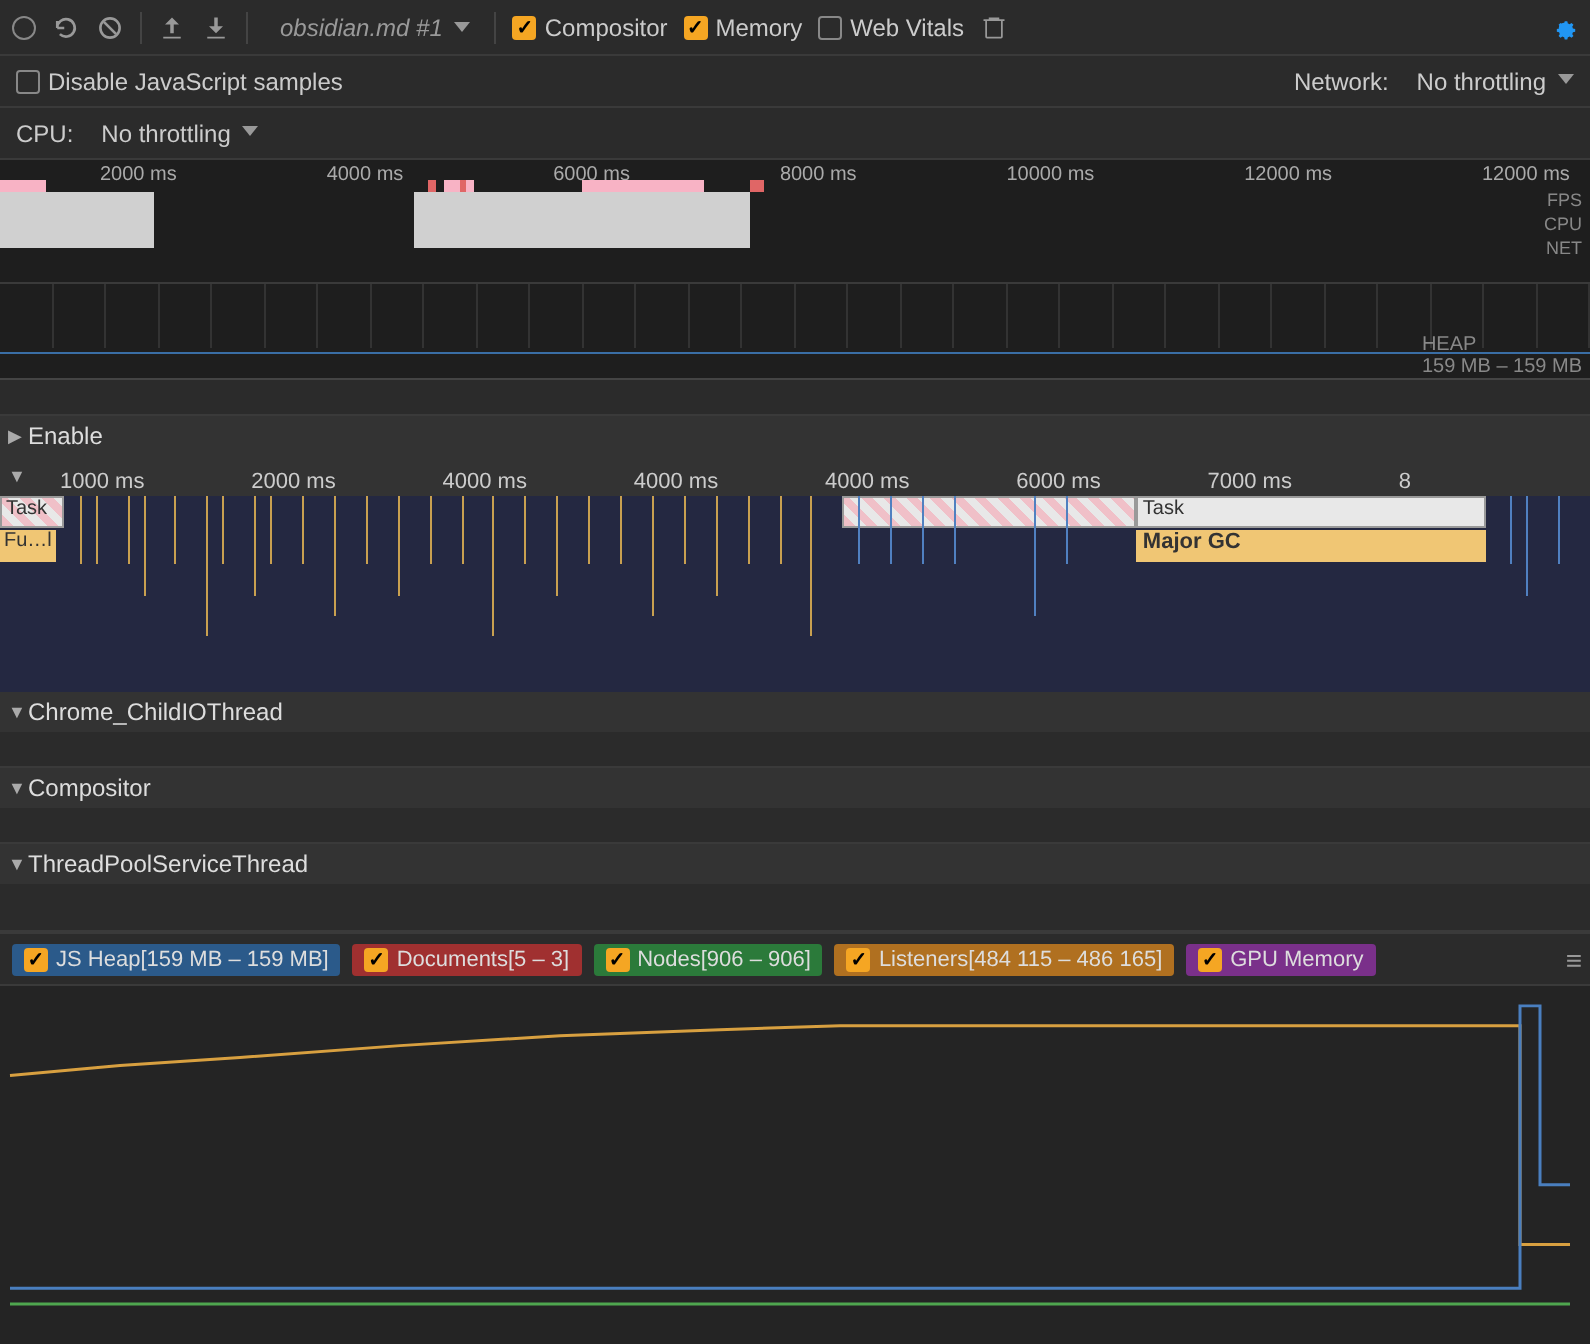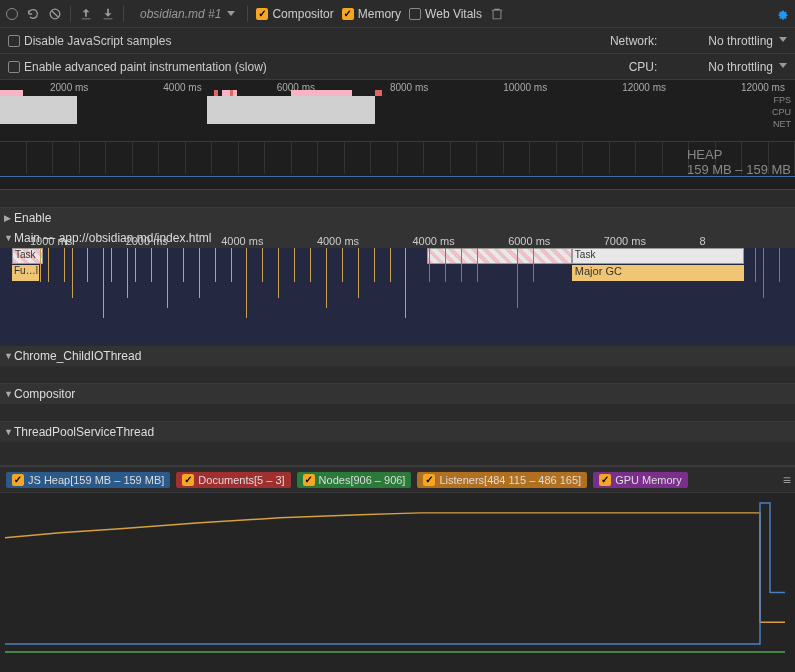--- a/index.html
+++ b/index.html
@@ -9,44 +9,44 @@
 .toolbar .icon.circle { border: 1.5px solid #888; border-radius: 50%; width: 12px; height: 12px; }
 .dropdown { background: #3a3a3a00; color: #999; padding: 2px 18px 2px 8px; font-size: 12px; border-radius: 3px; position: relative; cursor: pointer; font-style: italic; }
 .dropdown .caret { position: absolute; right: 4px; top: 6px; }
 .chk { width: 12px; height: 12px; background: #f5a623; border-radius: 2px; display: inline-flex; align-items: center; justify-content: center; color: #000; font-size: 10px; font-weight: bold; margin-right: 4px; flex-shrink: 0; cursor: pointer; }
 .chk.empty { background: transparent; border: 1px solid #888; }
 .chk-label { display: flex; align-items: center; color: #ccc; font-size: 12px; }
 .gear { color: #2196f3; margin-left: auto; }
 .subbar { display: flex; align-items: center; height: 26px; padding: 0 8px; background: #2b2b2b; border-bottom: 1px solid #3a3a3a; font-size: 12px; justify-content: space-between; }
 .subbar .left, .subbar .right { display: flex; align-items: flex-end; gap: 14px; }
 .subbar .right label { color: #ccc; }
-.subbar .select { color: #ccc; padding-right: 14px; position: relative; cursor: pointer; margin-left: 37px; }
+.subbar .select { color: #ccc; padding-right: 14px; position: relative; cursor: pointer; }
 .subbar .select .caret { position: absolute; right: 0; top: 3px; }
 .overview { height: 62px; background: #1e1e1e; position: relative; border-bottom: 1px solid #3a3a3a; }
 .ruler-top { display: flex; justify-content: space-between; font-size: 10px; color: #aaa; padding: 2px 10px 0 50px; }
 .activity { position: absolute; top: 14px; left: 0; right: 30px; height: 30px; }
 .activity .block { position: absolute; bottom: 0; background: #d0d0d0; }
 .activity .pink { background: #f8b3c5; height: 6px; top: -4px; }
 .activity .red { background: #e06666; height: 6px; top: -4px; }
 .ov-labels { position: absolute; right: 4px; top: 14px; text-align: right; font-size: 9px; color: #888; line-height: 12px; }
 .memlane { height: 48px; background: #1e1e1e; border-bottom: 1px solid #444; position: relative; }
 .memlane .segs { display: flex; height: 32px; }
 .memlane .seg { flex: 1; border-right: 1px solid #333; }
 .memlane .heapline { position: absolute; bottom: 12px; left: 0; right: 0; border-top: 1px solid #3a6ea5; }
-.memlane .label { position: absolute; right: 4px; bottom: 12px; font-size: 13px; color: #888; }
+.memlane .label { position: absolute; right: 4px; bottom: 0; font-size: 10px; color: #888; }
 .ruler-main { height: 18px; background: #2b2b2b; display: flex; font-size: 11px; color: #ccc; padding-left: 30px; border-bottom: 1px solid #3a3a3a; }
 .ruler-main span { flex: 1; margin-top: 45px; }
 .lane-header { height: 20px; background: #333; display: flex; align-items: center; padding-left: 4px; font-size: 12px; color: #ddd; cursor: pointer; }
 .lane-header .tri { width: 10px; display: inline-block; color: #aaa; font-size: 9px; }
 .flamegraph { background: #242841; height: 98px; position: relative; overflow: hidden; }
-.flame-row { position: absolute; left: 0; right: 0; height: 16px; margin-left: 12px; }
+.flame-row { position: absolute; left: 0; right: 0; height: 16px; }
 .task-bar { position: absolute; height: 16px; background: #e8e8e8; border: 1px solid #999; font-size: 10px; color: #333; padding-left: 2px; overflow: hidden; white-space: nowrap; }
 .task-bar.stripe { background: repeating-linear-gradient(45deg, #f0c0c8, #f0c0c8 4px, #e8e8e8 4px, #e8e8e8 8px); }
 .func-bar { position: absolute; height: 16px; background: #f0c674; font-size: 10px; color: #333; padding-left: 2px; overflow: hidden; white-space: nowrap; }
-.gc-bar { position: absolute; height: 16px; background: #f0c674; font-size: 11px; color: #333; padding-left: 3px; overflow: hidden; }
+.gc-bar { position: absolute; height: 16px; background: #f0c674; font-size: 11px; color: #333; padding-left: 3px; overflow: hidden; font-weight: bold; }
 .ticks { position: absolute; left: 0; right: 0; top: 0; height: 98px; }
 .ticks span { position: absolute; width: 1px; background: #c8a050; }
 .ticks span.blue { background: #5080c0; }
 .sublane { height: 18px; background: #2b2b2b; border-bottom: 1px solid #3a3a3a; }
 .sublane.tall { height: 24px; }
 .counter-bar { display: flex; align-items: center; height: 26px; padding: 0 6px; background: #2b2b2b; border-top: 1px solid #3a3a3a; gap: 6px; }
 .counter { display: flex; align-items: center; padding: 2px 6px; border-radius: 2px; font-size: 11px; color: #ddd; }
 .counter.blue { background: #2b5a8a; }
 .counter.red { background: #a03030; }
 .counter.green { background: #2b7a3a; }
@@ -122,26 +122,20 @@
         <span>Disable JavaScript samples</span>
       </label>
   </div>
   <div class="right">
     <label>Network:</label>
     <div class="select"><span>No throttling</span><span class="caret"></span></div>
   </div>
 </div>
 
 <div class="subbar">
-  <div class="left">
-    <label class="chk-label">
-        <span class="chk empty"></span>
-        <span>Enable advanced paint instrumentation (slow)</span>
-      </label>
-  </div>
   <div class="right">
     <label>CPU:</label>
     <div class="select"><span>No throttling</span><span class="caret"></span></div>
   </div>
 </div>
 
 <div class="overview">
   <div class="ruler-top">
     <span>2000 ms</span>
       <span>4000 ms</span>
@@ -216,21 +210,20 @@
     <span>8</span>
 </div>
 
 <div class="lane-header">
     <span class="tri">▶</span>
     <span>Enable</span>
   </div>
 
 <div class="lane-header">
     <span class="tri">▼</span>
-    <span>Main — app://obsidian.md/index.html</span>
   </div>
 <div class="flamegraph">
   <div class="flame-row" style="top:0">
     <div class="task-bar stripe" style="left:0;width:4%">Task</div>
     <div class="task-bar stripe" style="left:53%;width:18.5%"></div>
     <div class="task-bar" style="left:71.5%;width:22%">Task</div>
   </div>
   <div class="flame-row" style="top:17px">
     <div class="func-bar" style="left:0;width:3.5%">Fu…l</div>
     <div class="gc-bar" style="left:71.5%;width:22%">Major GC</div>

